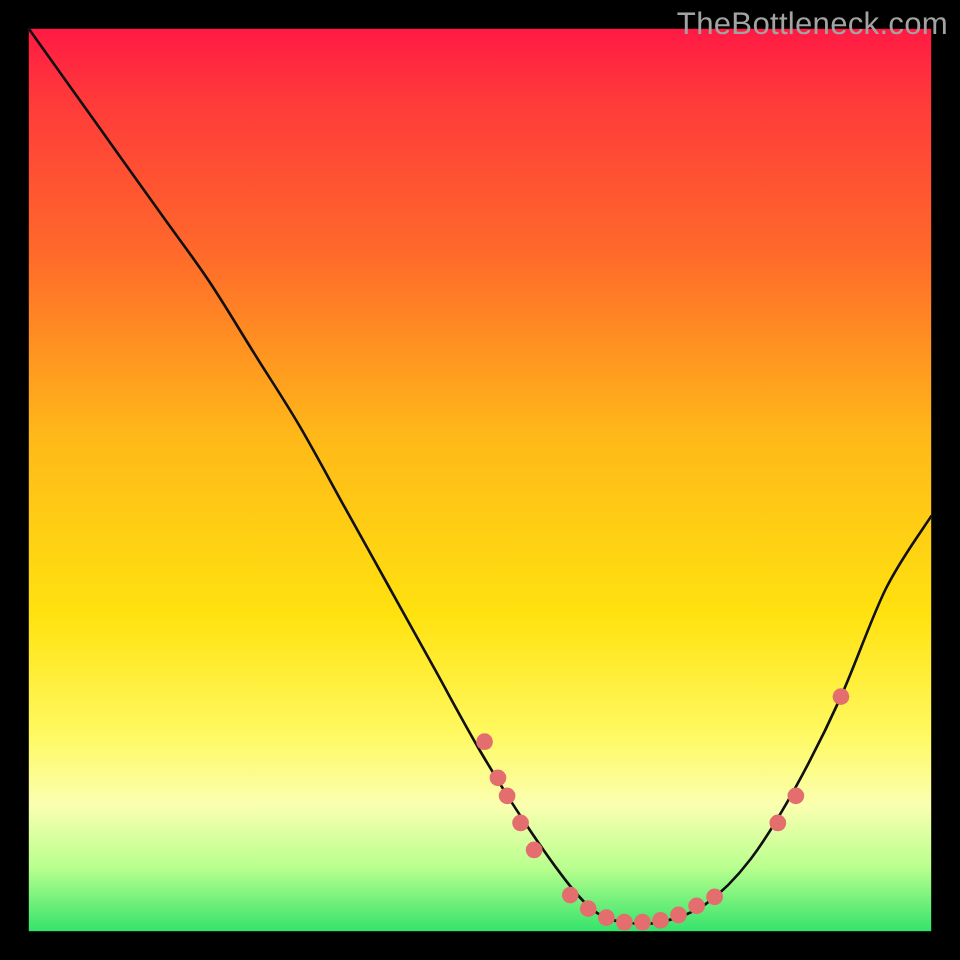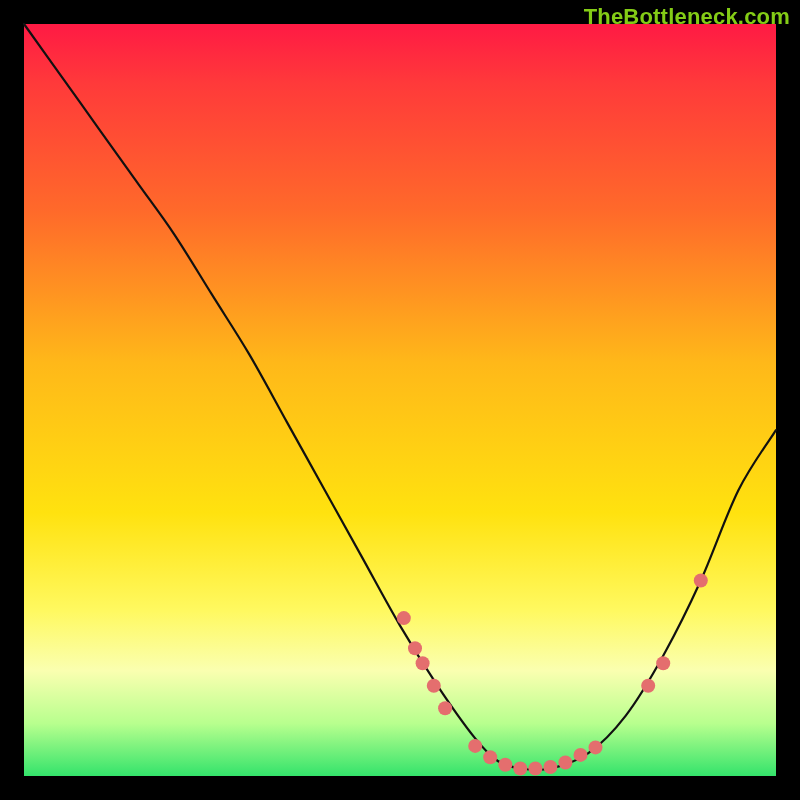--- a/index.html
+++ b/index.html
@@ -34,23 +34,23 @@
       #fff960 78%,
       #faffb0 86%,
       #b8ff8e 93%,
       #34e36b 100%
     );
   }
   .watermark {
     position: absolute;
     top: 4px;
     right: 10px;
-    color: #84cc16;
-    font-size: 22px;
-    font-weight: 700;
+    color: #a3a3a3;
+    font-size: 26px;
+    font-weight: 400;
     letter-spacing: 0.2px;
     user-select: none;
   }
   svg.curve {
     position: absolute;
     left: 0;
     top: 0;
     width: 752px;
     height: 752px;
     overflow: visible;

